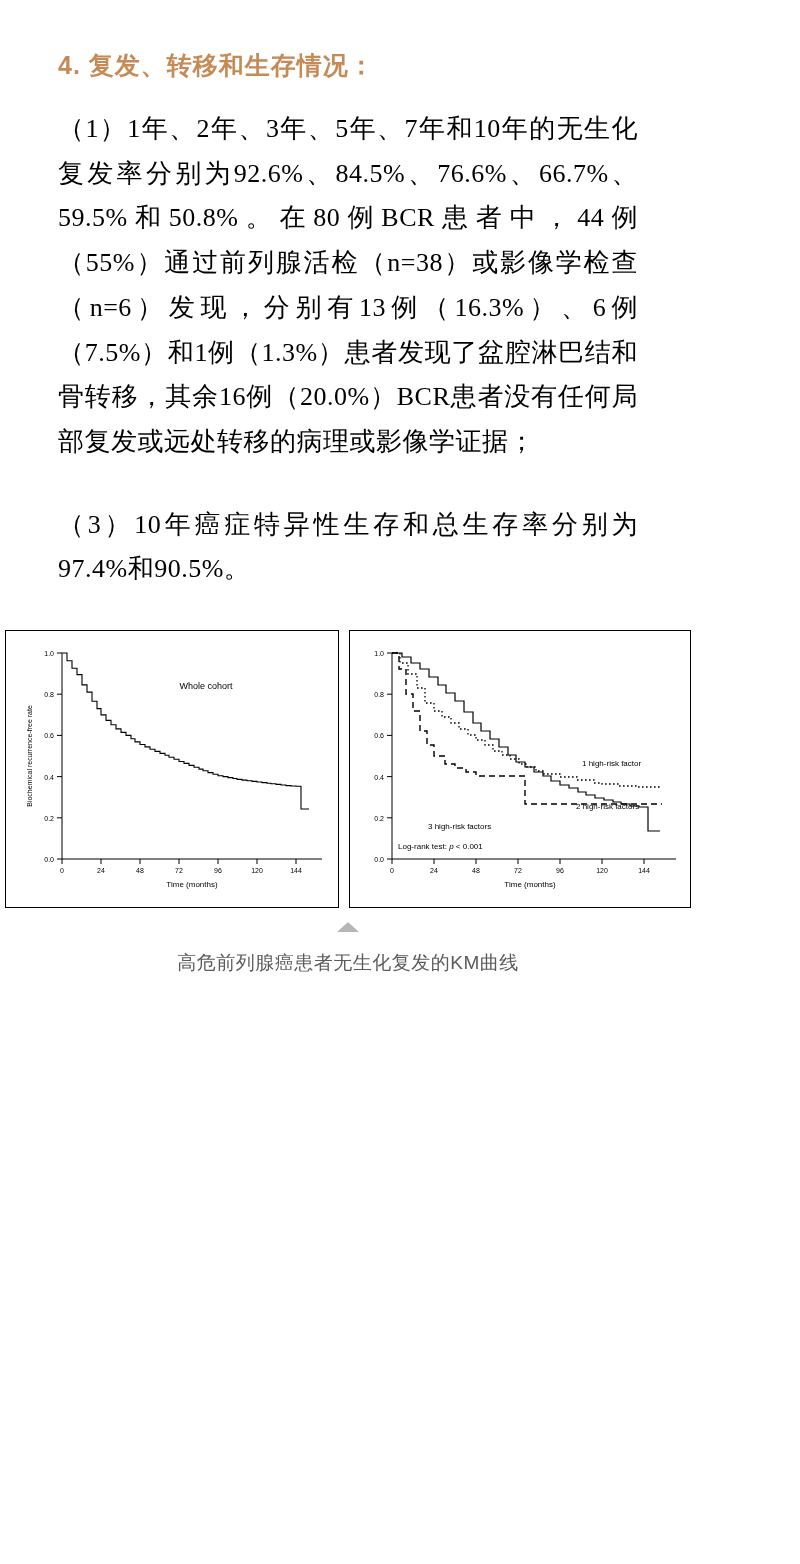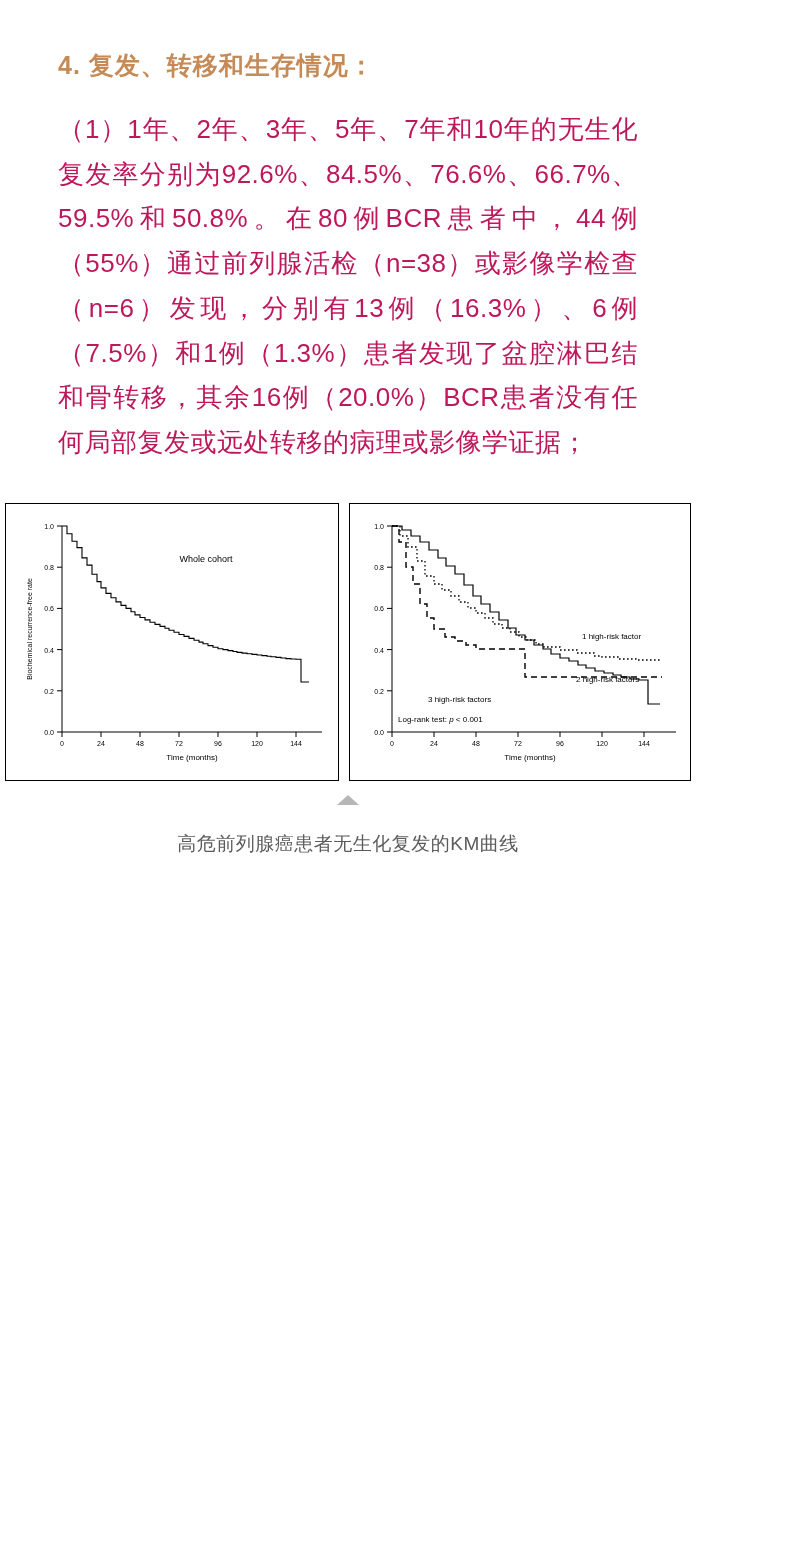--- a/index.html
+++ b/index.html
@@ -26,25 +26,26 @@
     font-size: 25px;
     font-weight: bold;
     color: #c58a56;
     letter-spacing: 1px;
     margin: 10px 0 24px 0;
     line-height: 1.4;
   }
   .para {
     font-size: 26px;
     line-height: 1.72;
-    color: #be185d;
+    color: #000000;
     text-align: justify;
     text-justify: inter-ideograph;
     margin: 0 0 38px 0;
     letter-spacing: 0.5px;
+    font-family: Liberation Serif, serif;
   }
   .figure {
     margin-top: 24px;
     width: 100%;
     display: flex;
     justify-content: center;
   }
   .figure-inner {
     width: 684px;
   }
@@ -67,35 +68,36 @@
     justify-content: center;
     margin-top: 14px;
   }
   .caption-arrow .tri {
     width: 0; height: 0;
     border-left: 11px solid transparent;
     border-right: 11px solid transparent;
     border-bottom: 10px solid #b6b6b6;
   }
   .caption {
-    margin-top: 26px;
+    margin-top: 18px;
     text-align: center;
     font-size: 19px;
     color: #5b5b5b;
     letter-spacing: 0.5px;
   }
 </style>
 </head>
 <body>
 
 <div class="page">
 
   <h2 class="section-title">4. 复发、转移和生存情况：</h2>
 
   <p class="para">（1）1年、2年、3年、5年、7年和10年的无生化复发率分别为92.6%、84.5%、76.6%、66.7%、59.5%和50.8%。在80例BCR患者中，44例（55%）通过前列腺活检（n=38）或影像学检查（n=6）发现，分别有13例（16.3%）、6例（7.5%）和1例（1.3%）患者发现了盆腔淋巴结和骨转移，其余16例（20.0%）BCR患者没有任何局部复发或远处转移的病理或影像学证据；</p>
+  <p class="para">（3）10年癌症特异性生存和总生存率分别为97.4%和90.5%。</p>
 
   <div class="figure">
     <div class="figure-inner">
       <div class="charts">
 
         <div class="chart-box chart-left">
           <svg class="chart-svg" width="332" height="276" viewBox="0 0 332 276" xmlns="http://www.w3.org/2000/svg">
 
             <g stroke="#000" stroke-width="1" fill="none">
               <line x1="56" y1="22" x2="56" y2="228"></line>

